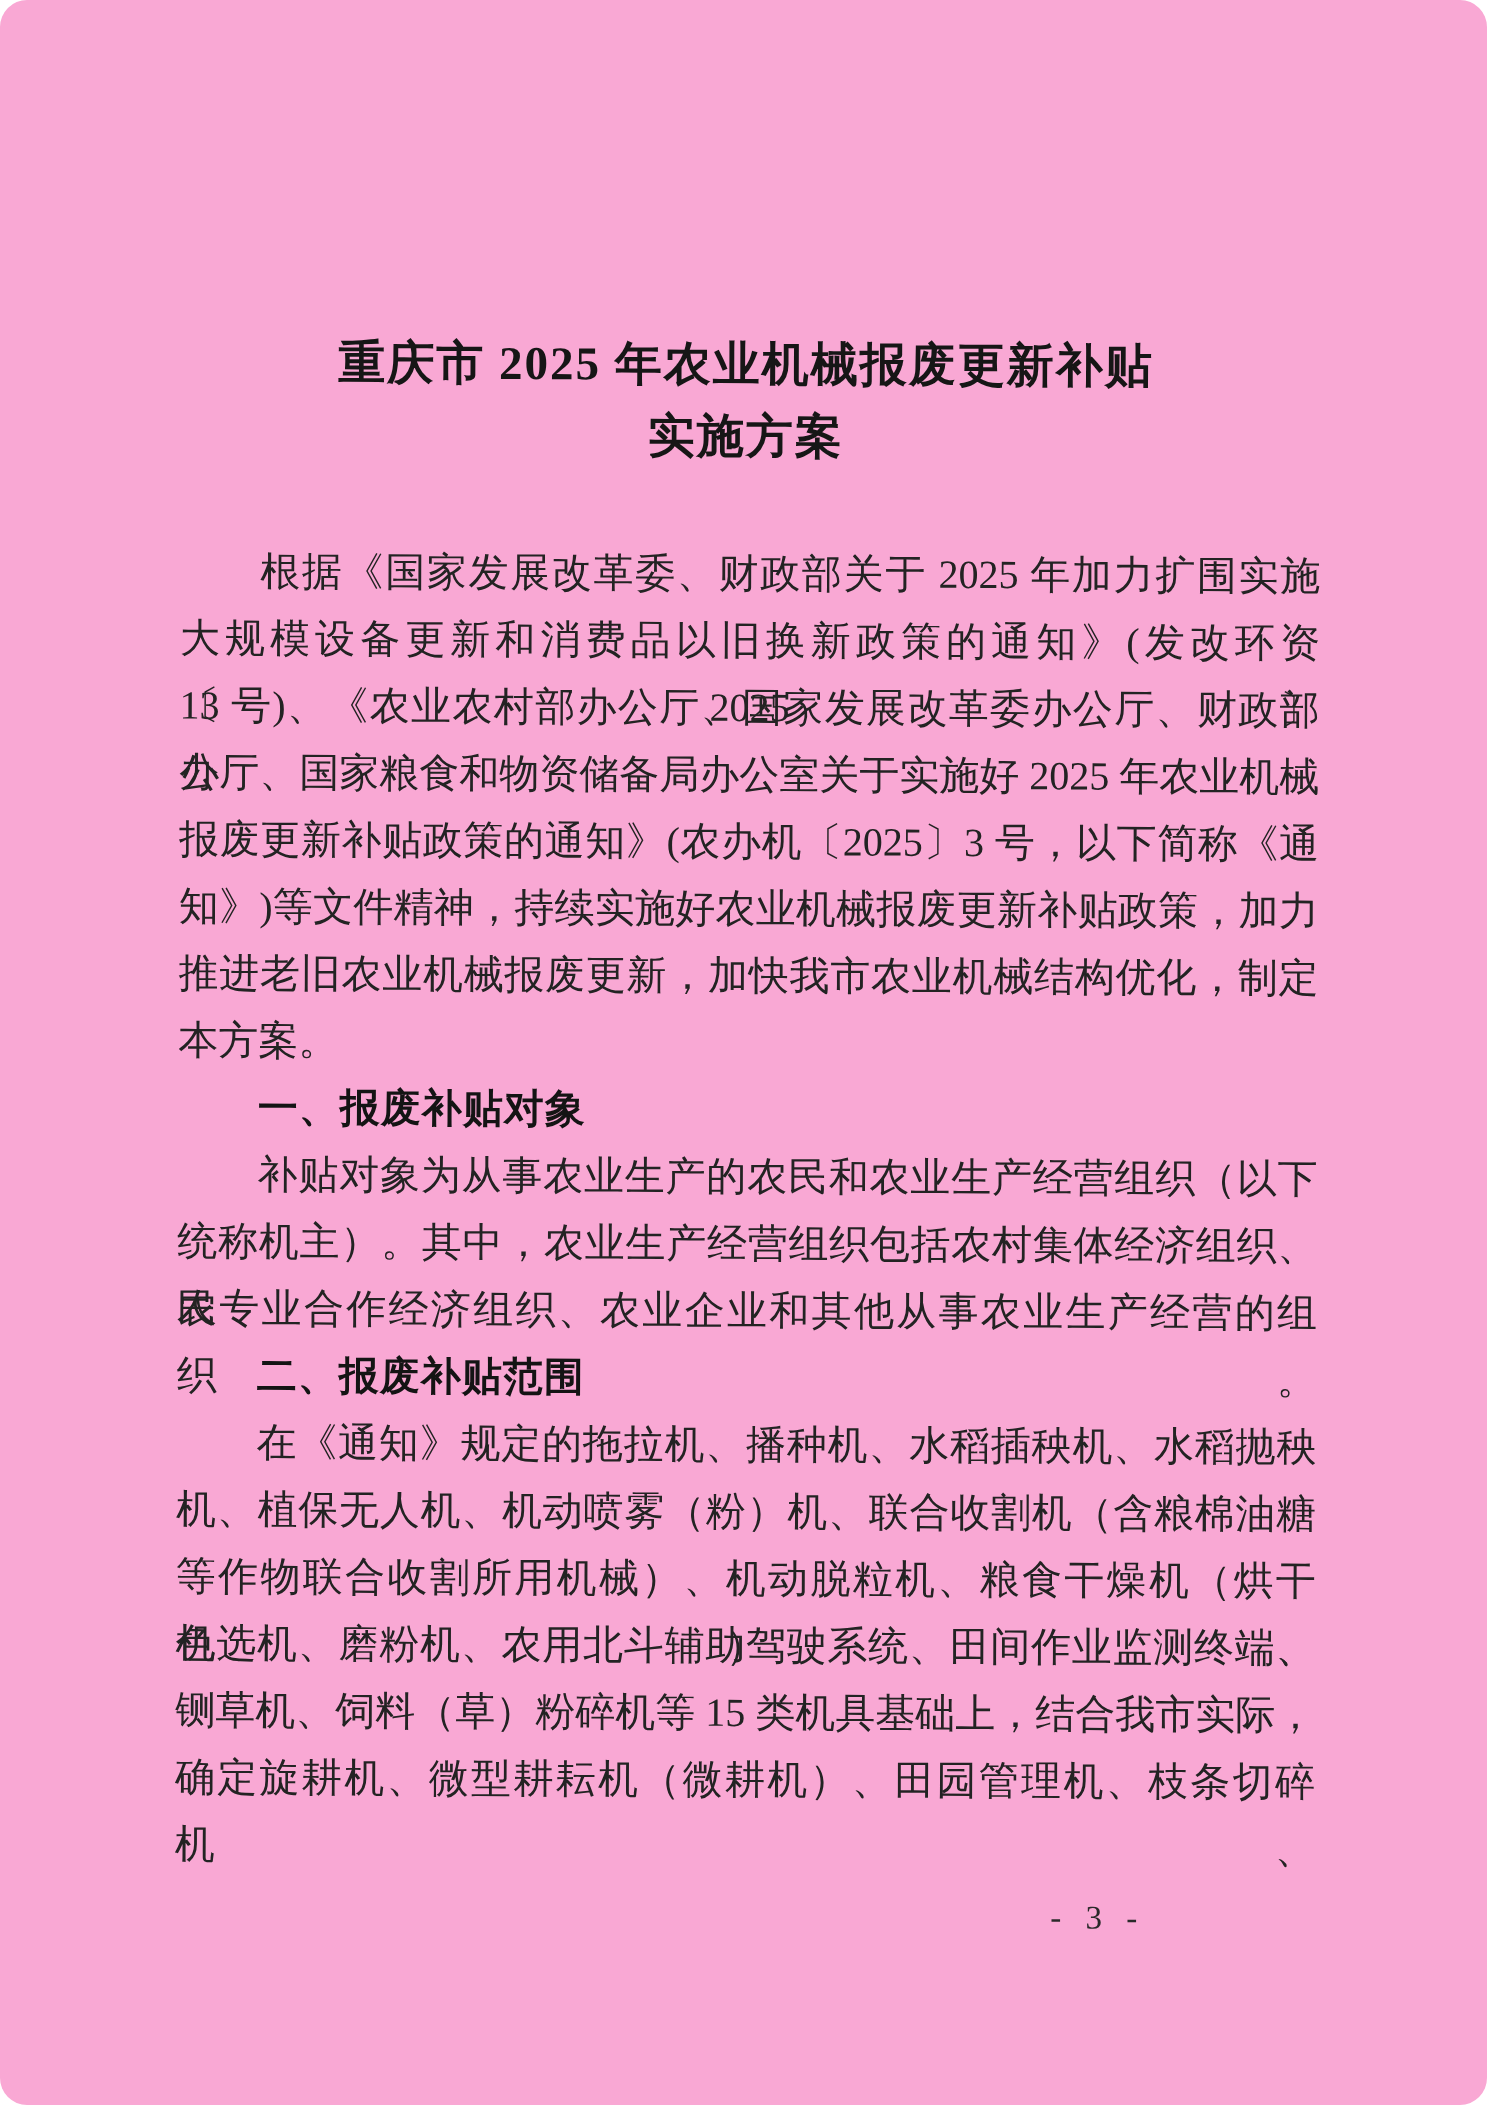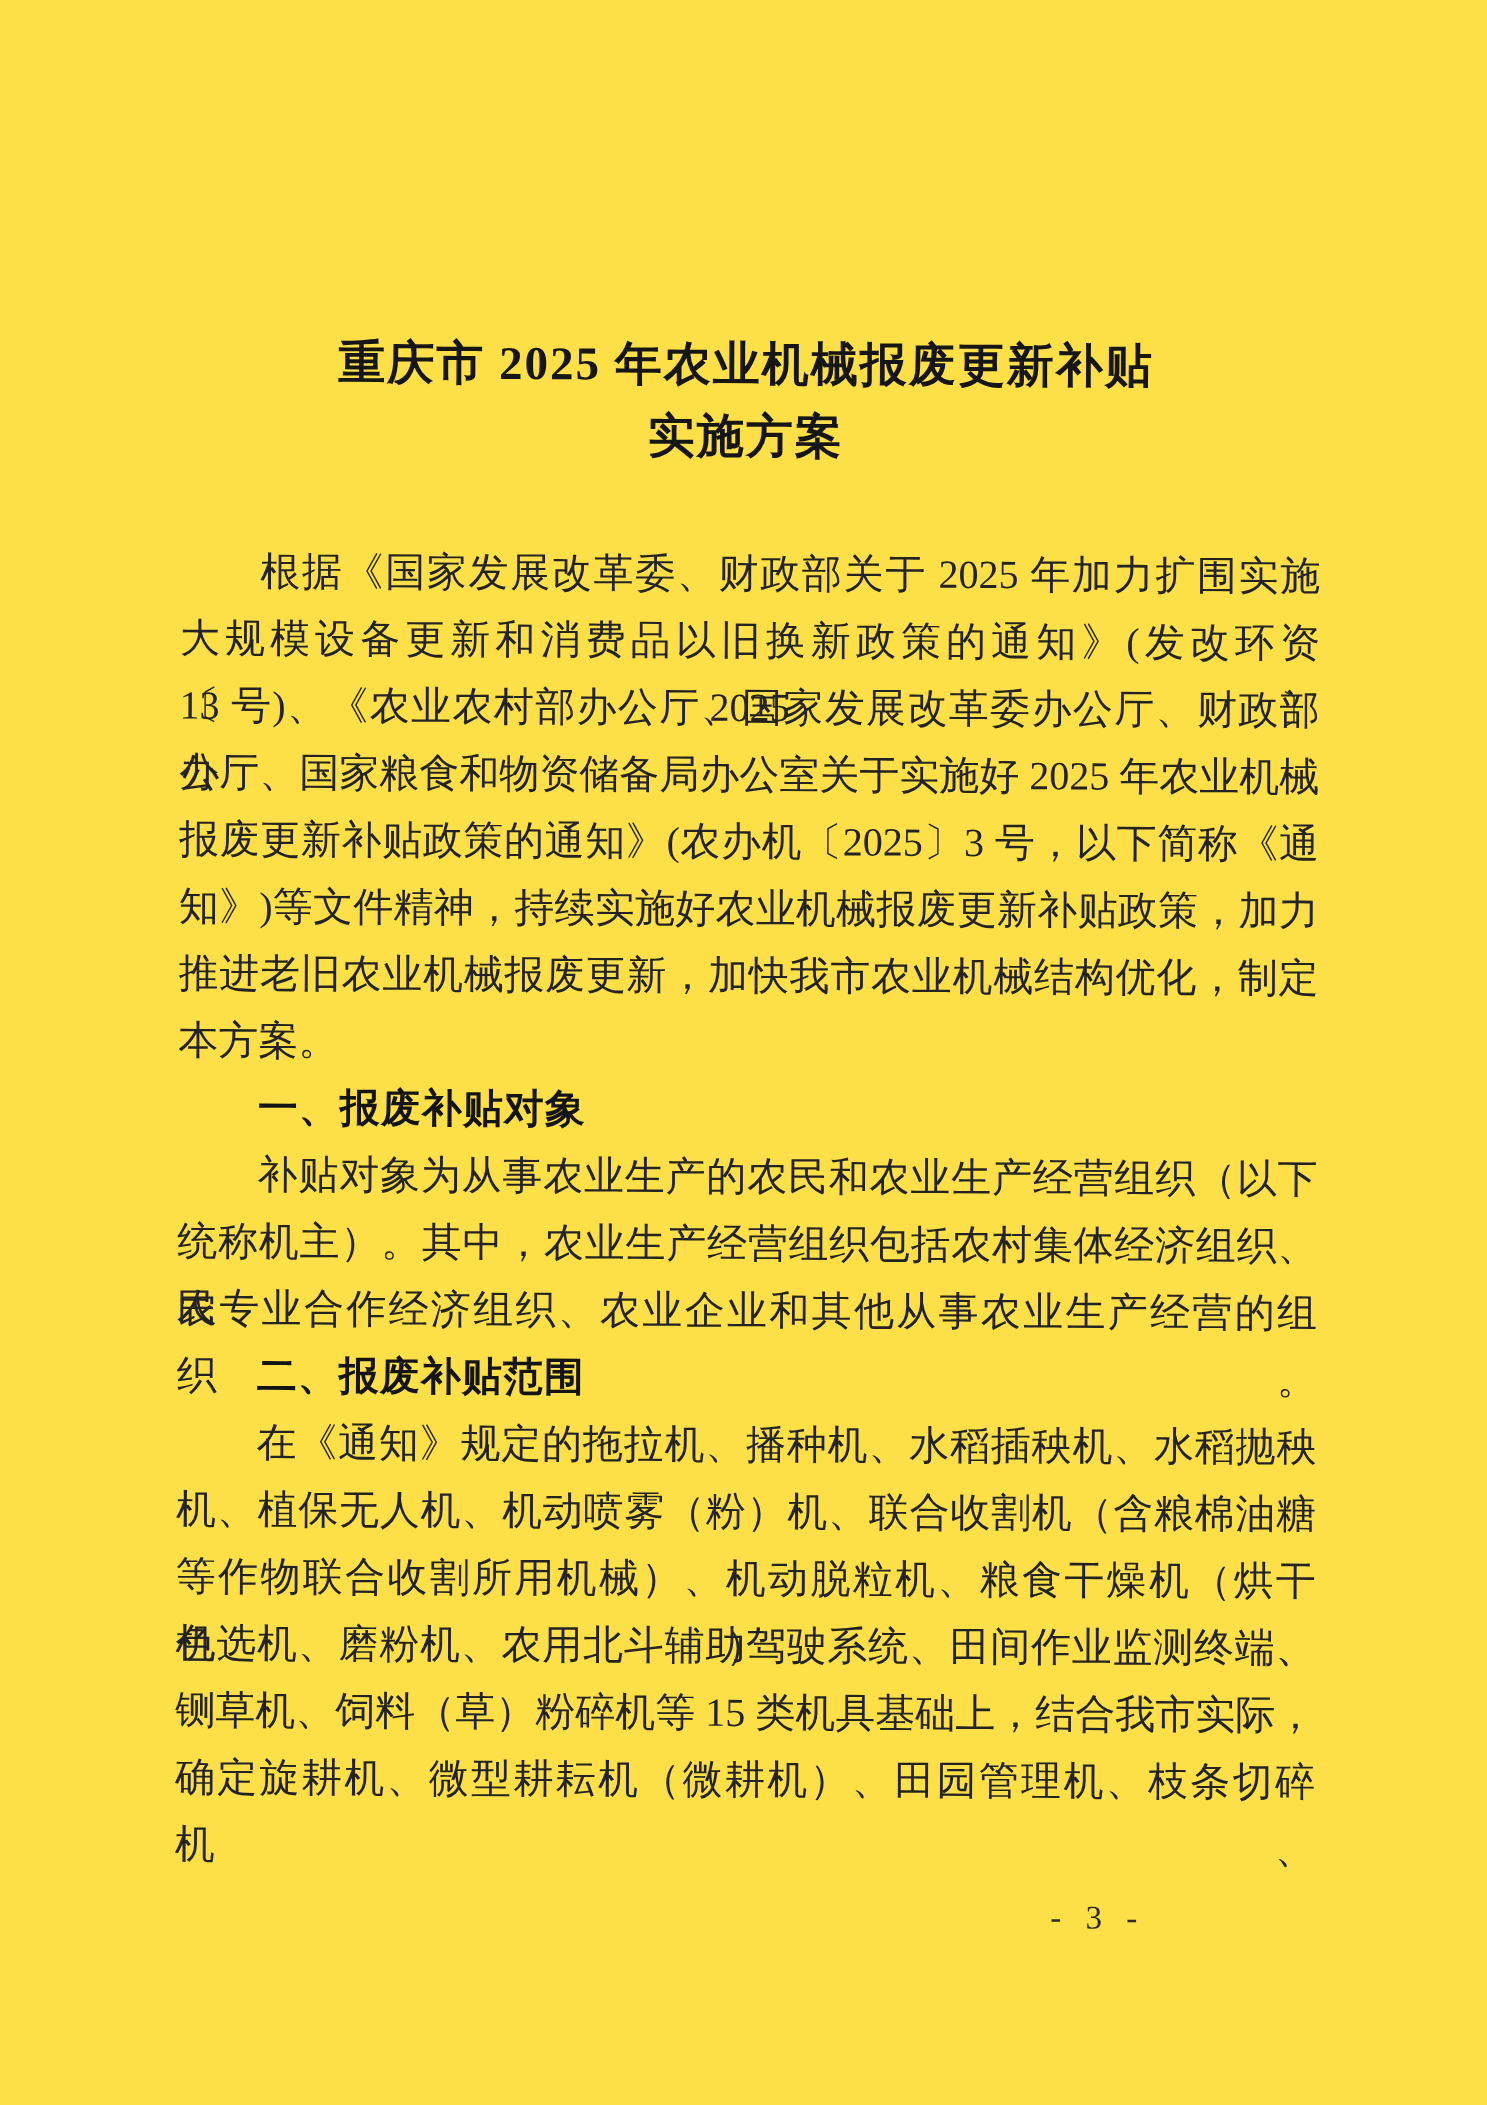--- a/index.html
+++ b/index.html
@@ -5,23 +5,24 @@
   html, body {
     margin: 0;
     padding: 0;
     background: #ffffff;
     font-family: "Liberation Serif", "DejaVu Serif", serif;
   }
   .page {
     position: relative;
     width: 1487px;
     height: 2105px;
-    background: #fde047;
+    background: #f9a8d4;
     overflow: hidden;
     color: #1f1f1f;
+    border-radius: 27px;
   }
   .rotor {
     position: absolute;
     left: 0; top: 0; right: 0; bottom: 0;
     transform: rotate(0.25deg);
     transform-origin: 50% 30%;
   }
   .title {
     position: absolute;
     top: 328px;

